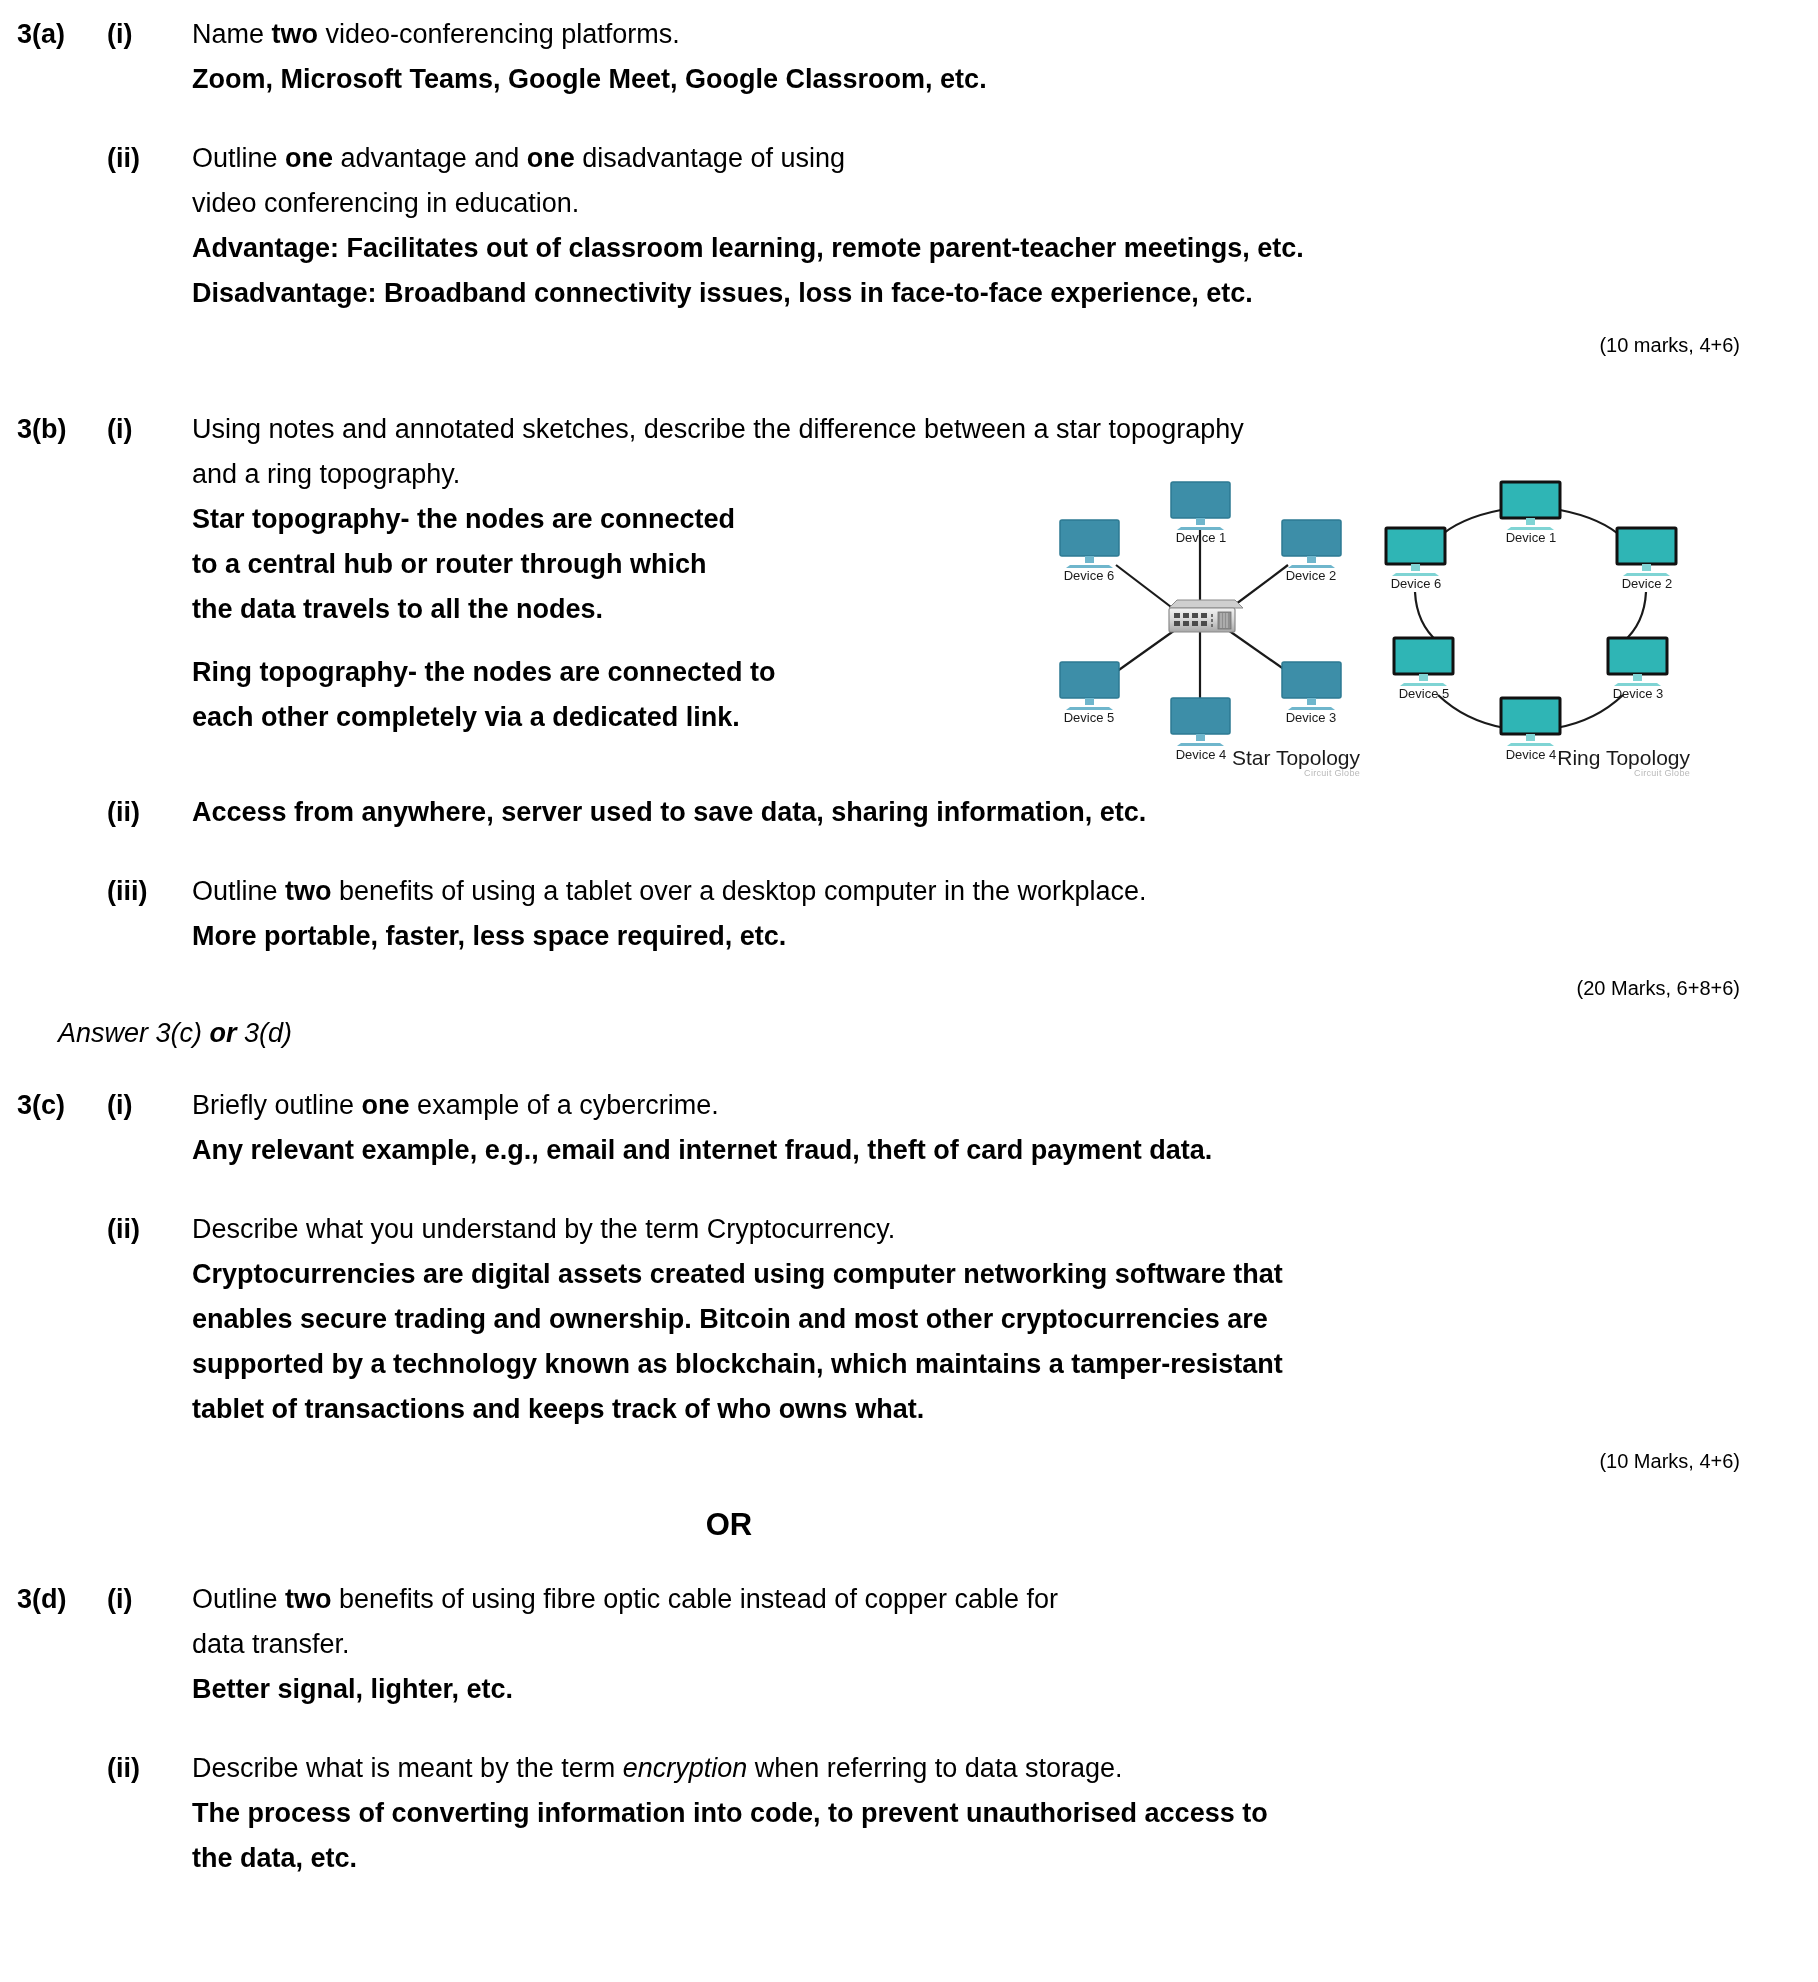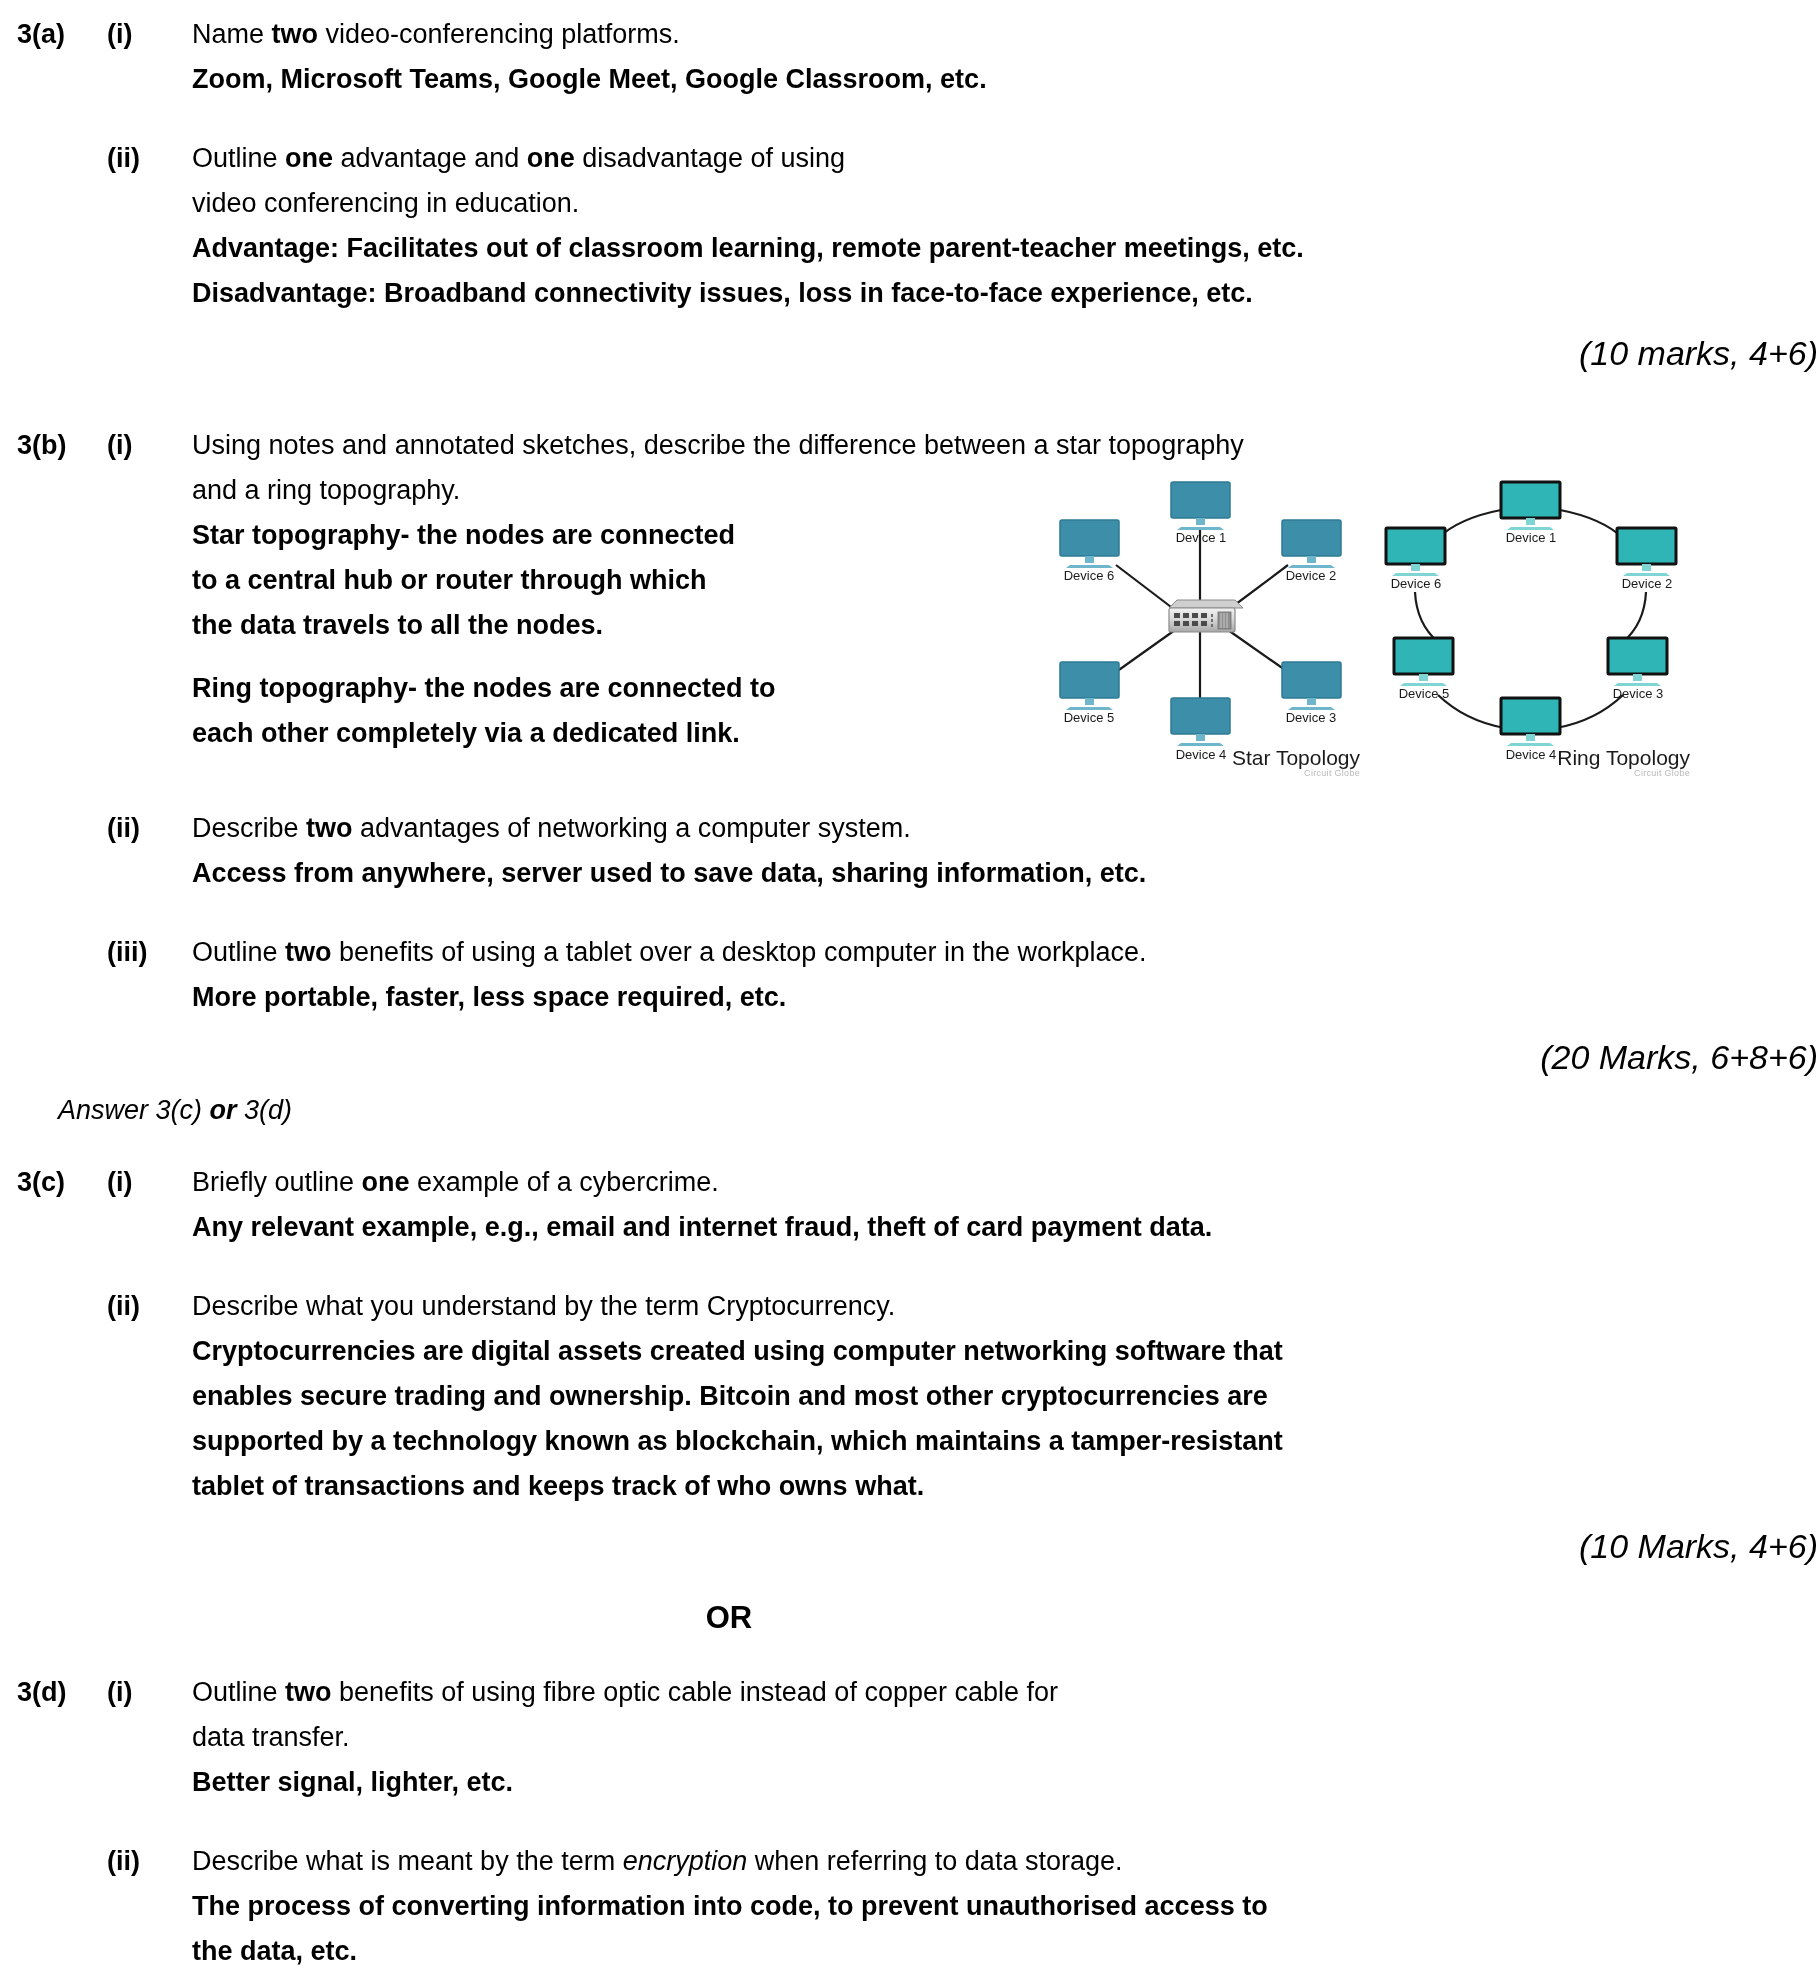--- a/index.html
+++ b/index.html
@@ -44,22 +44,22 @@
   .col-body {
     flex: 1 1 auto;
     font-size: 27px;
     line-height: 45px;
   }
   .q { font-weight: normal; }
   .a { font-weight: bold; }
 
   .marks {
     text-align: right;
-    font-style: italic;
-    font-size: 34px;
+    font-size: 20px;
+    padding-right: 78px;
   }
   .answer-choice {
     font-style: italic;
     font-size: 27px;
     padding-left: 58px;
   }
   .or-line {
     text-align: center;
     font-weight: bold;
     font-size: 31px;
@@ -159,21 +159,20 @@
       </div>
     </div>
   </div>
 
   <div class="gap-l"></div>
 
   <div class="qrow">
     <div class="col-part"></div>
     <div class="col-rom">(ii)</div>
     <div class="col-body">
-      <div class="q"><span id="q3bii"><span>Describe </span><span style="font-weight: bold;">two</span><span> advantages of networking a computer system.</span></span></div>
       <div class="a">Access from anywhere, server used to save data, sharing information, etc.</div>
     </div>
   </div>
 
   <div class="gap-m"></div>
 
   <div class="qrow">
     <div class="col-part"></div>
     <div class="col-rom">(iii)</div>
     <div class="col-body">

